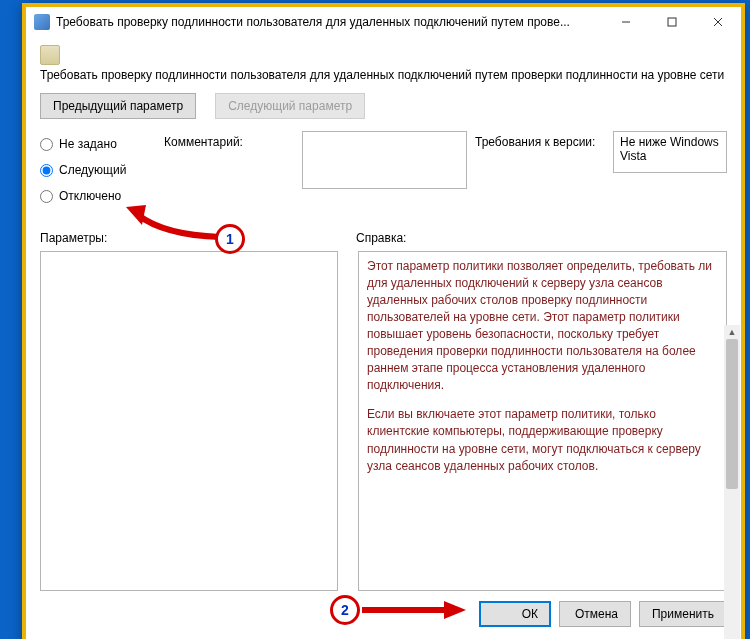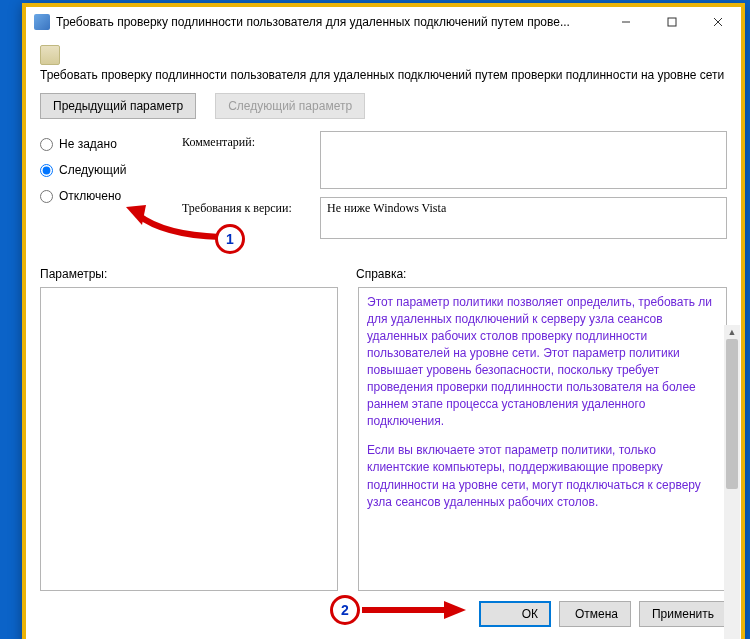--- a/index.html
+++ b/index.html
@@ -82,42 +82,41 @@
     color:#000;
   }
   .btn:disabled, .btn.disabled {
     color:#9d9d9d;
     background:#e6e6e6;
     border-color:#cfcfcf;
   }
   .config-row {
     display:flex;
     align-items:flex-start;
-    gap:32px;
+    gap:14px;
   }
   .radio-col {
     width: 110px;
     display:flex;
     flex-direction:column;
     gap:12px;
     padding-top:6px;
   }
   .radio-item {
     display:flex;
     align-items:center;
     gap:6px;
     color:#000;
   }
   .radio-item input { margin:0; }
   .fields-col {
     flex:1;
     display:flex;
-    flex-direction:column;
+    flex-direction:row;
     gap:8px;
-    font-family:Liberation Serif, serif;
   }
   .field-row { display:flex; align-items:flex-start; gap:8px; }
   .field-label { width: 130px; color:#000; padding-top:4px; }
   textarea.comment {
     flex:1;
     height:52px;
     resize:none;
     border:1px solid #b5b5b5;
     font:inherit;
     padding:2px 4px;
@@ -150,21 +149,21 @@
     border:1px solid #b5b5b5;
     background:#fff;
   }
   .help-pane {
     flex:1;
     border:1px solid #b5b5b5;
     background:#fff;
     padding:6px 8px;
     overflow-y:scroll;
     line-height:1.42;
-    color:#6d28d9;
+    color:#7f1d1d;
   }
   .help-pane p { margin:0 0 12px 0; }
   .bottom-row {
     display:flex;
     justify-content:flex-end;
     gap:8px;
     padding-top:10px;
     position: relative;
   }
   .bottom-row .btn {

